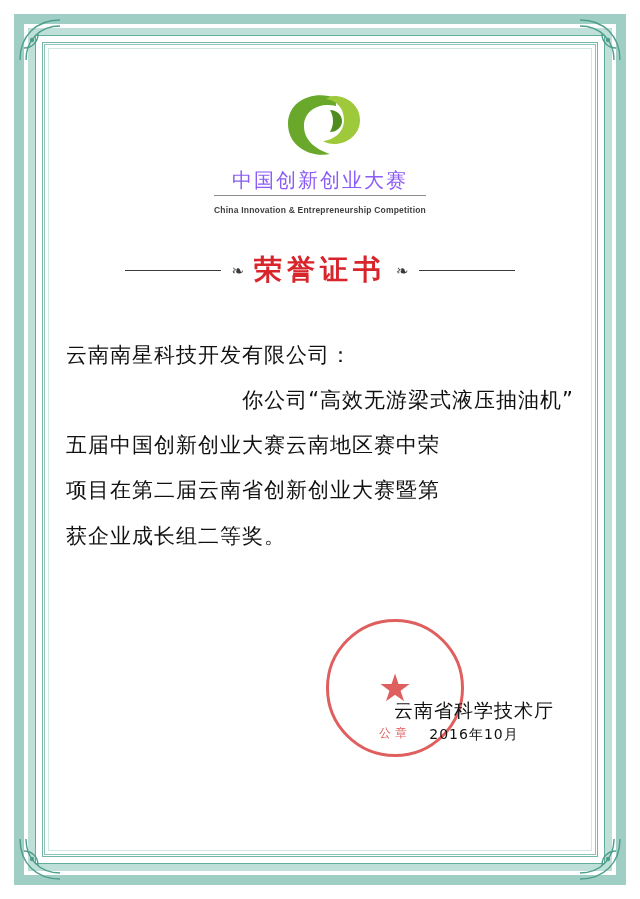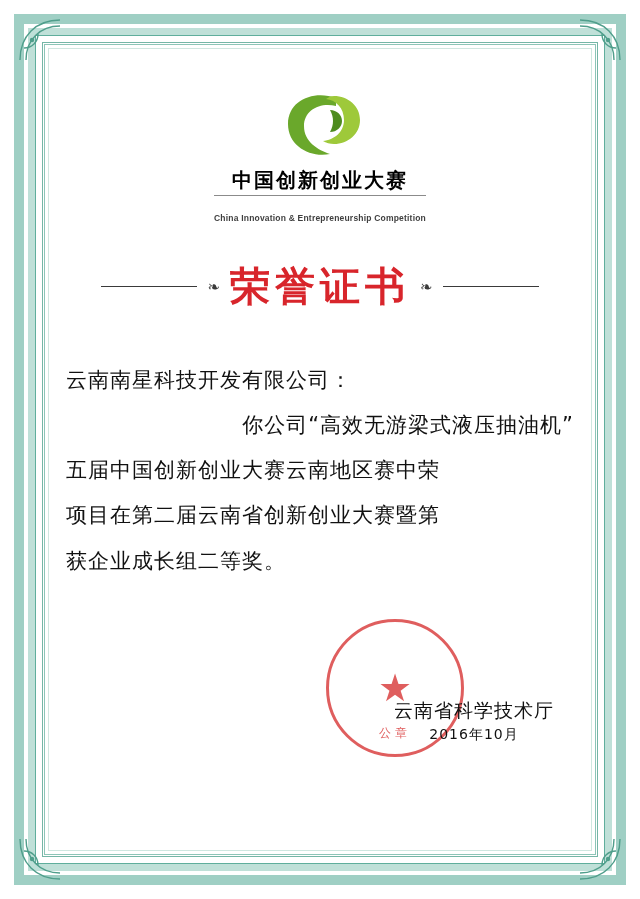--- a/index.html
+++ b/index.html
@@ -112,35 +112,35 @@
     text-align: center;
   }
   .logo-mark {
     width: 92px;
     height: 74px;
     margin: 0 auto 6px auto;
   }
   .logo-cn {
     font-family: "DejaVu Sans", sans-serif;
     font-size: 20px;
-    font-weight: bold;
-    color: #000000;
+    font-weight: normal;
+    color: #8b5cf6;
     letter-spacing: 2px;
     line-height: 1.2;
   }
   .logo-en {
     font-family: "Liberation Sans", sans-serif;
     font-size: 8.5px;
     font-weight: bold;
     color: #3f3f3f;
     letter-spacing: 0.2px;
     margin-top: 3px;
     border-top: 1px solid #8b8b8b;
     display: inline-block;
-    padding-top: 17px;
+    padding-top: 9px;
   }
 
   
   .title-row {
     margin-top: 34px;
     display: flex;
     align-items: center;
     justify-content: center;
     gap: 10px;
   }
@@ -150,21 +150,21 @@
     background: #3a3a3a;
     max-width: 96px;
   }
   .title-orn {
     color: #3a3a3a;
     font-size: 15px;
     line-height: 1;
   }
   .title-text {
     font-family: "DejaVu Sans", sans-serif;
-    font-size: 40px;
+    font-size: 28px;
     font-weight: bold;
     color: #d8252b;
     letter-spacing: 5px;
     white-space: nowrap;
   }
 
   
   .body-text {
     margin-top: 44px;
     padding: 0 8px;

